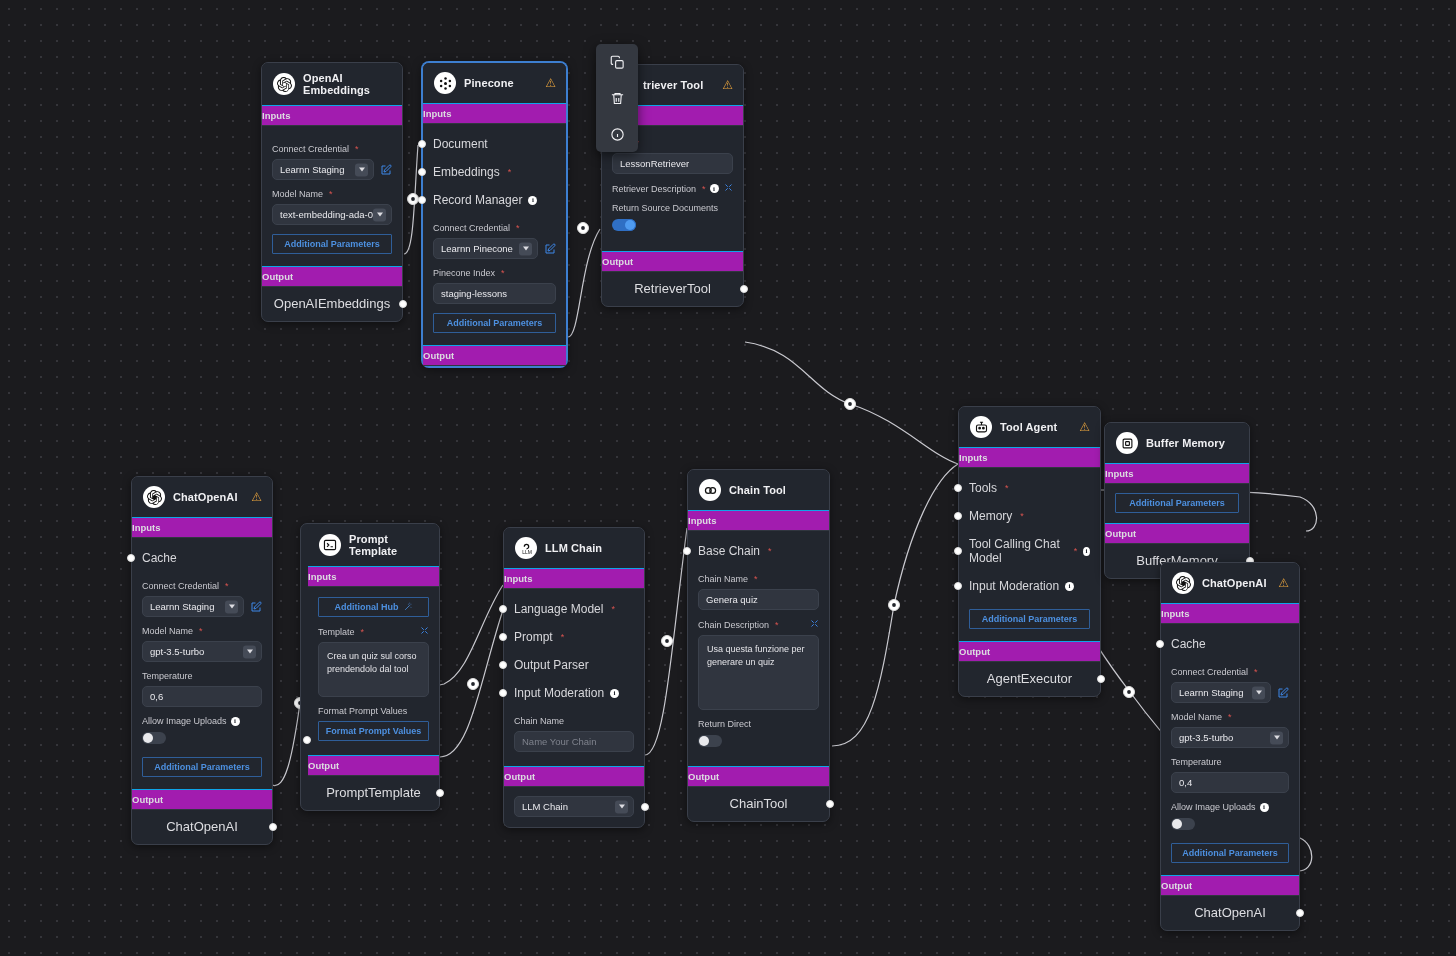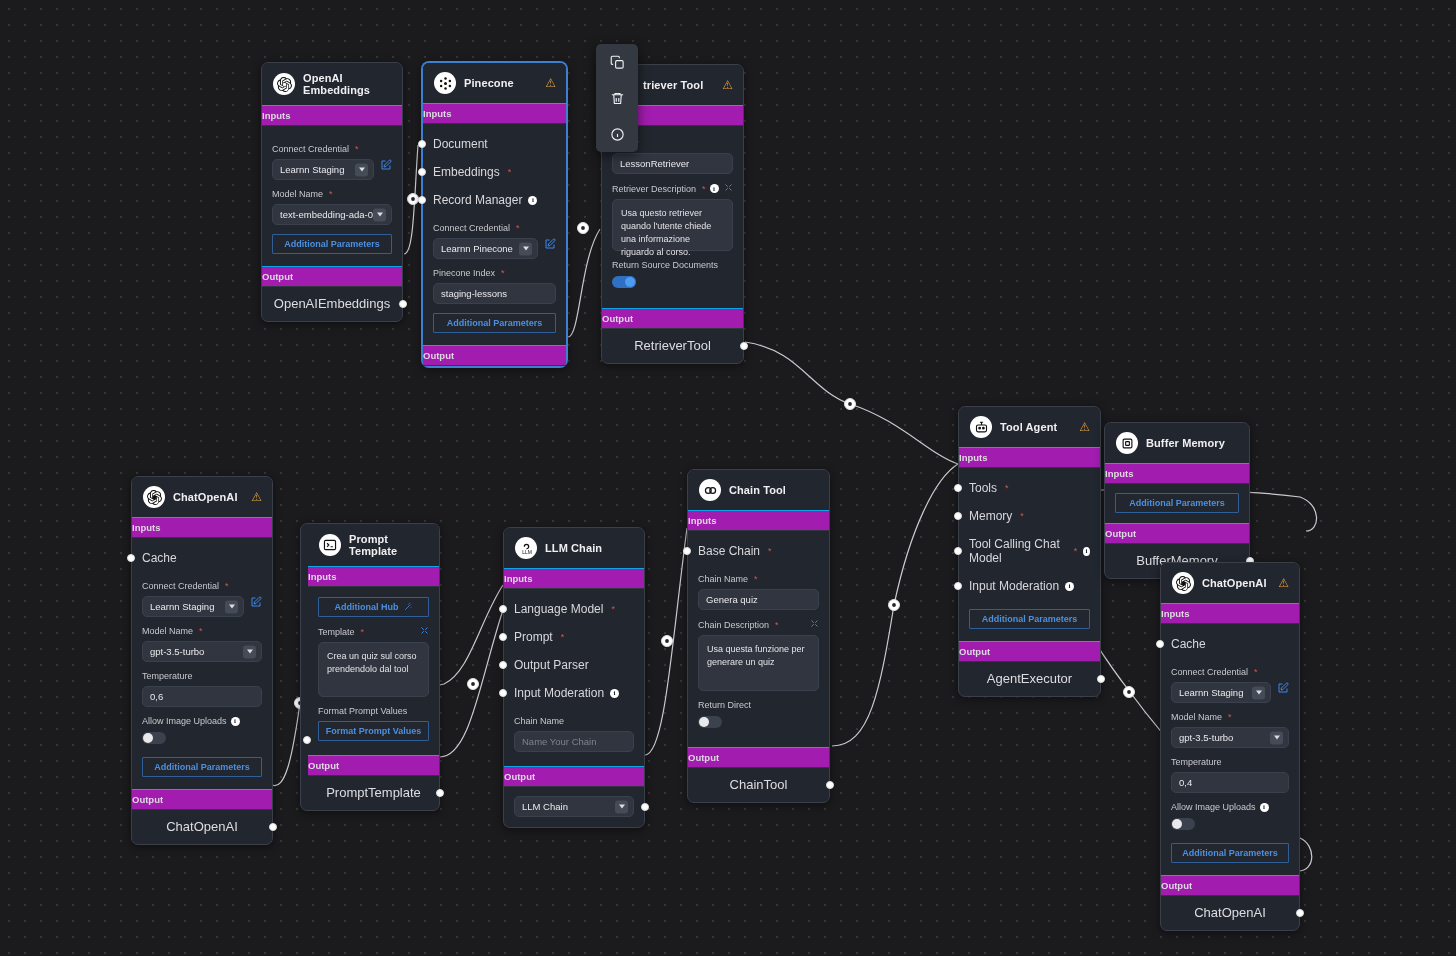--- a/index.html
+++ b/index.html
@@ -89,21 +89,21 @@
     display: flex; align-items: center; justify-content: center;
   }
   .select .caret i {
     border-left: 3.2px solid transparent; border-right: 3.2px solid transparent;
     border-top: 4px solid #dcdce1; display:block;
   }
   .textarea {
     background: #30353f; border: 1px solid #3b414c; border-radius: 5px;
     padding: 7px 8px; font-size: 9px; color: #e4e4e8; line-height: 1.45;
   }
-  .row-with-edit { display: flex; gap: 6px; }
+  .row-with-edit { display: flex; align-items: center; gap: 6px; }
   .row-with-edit .select { flex: 1; }
   .edit-icon { color: #3d87e8; flex: 0 0 auto; display: flex; }
   .pill {
     border: 1px solid #2f5e99; border-radius: 1px; height: 20px;
     display: flex; align-items: center; justify-content: center; gap: 5px;
     color: #4d90e0; font-size: 9px; font-weight: 700; background: transparent;
     margin: 9px 0 2px 0;
   }
   .toggle {
     width: 24px; height: 12px; border-radius: 7px; background: #3c424d;
@@ -317,21 +317,20 @@
         <div class="field-label">
           <span>Retriever Description</span>
             <span class="req">*</span>
           <span class="info-dot">i</span>
           <span class="expand">
             <svg width="9" height="9" viewBox="0 0 24 24" fill="none" stroke="#3d87e8" stroke-width="2.6">
                 <path d="M4 4l6 6M20 4l-6 6M4 20l6-6M20 20l-6-6"></path>
               </svg>
           </span>
         </div>
-        <div class="textarea" style="height:52px;">Usa questo retriever quando l'utente chiede una informazione riguardo al corso.</div>
       </div>
       <div class="field">
         <div class="field-label">Return Source Documents</div>
         <div class="toggle on">
             <i></i>
           </div>
       </div>
     </div>
     <div class="section" style="margin-top:6px;">Output</div>
     <div class="out-row">
@@ -551,21 +550,21 @@
       <div class="field">
         <div class="field-label">
           <span>Chain Description</span>
             <span class="req">*</span>
           <span class="expand">
             <svg width="9" height="9" viewBox="0 0 24 24" fill="none" stroke="#3d87e8" stroke-width="2.6">
                 <path d="M4 4l6 6M20 4l-6 6M4 20l6-6M20 20l-6-6"></path>
               </svg>
           </span>
         </div>
-        <div class="textarea" style="height:56px;">Usa questa funzione per generare un quiz</div>
+        <div class="textarea" style="height:75px;">Usa questa funzione per generare un quiz</div>
       </div>
       <div class="field">
         <div class="field-label">Return Direct</div>
         <div class="toggle">
             <i></i>
           </div>
       </div>
     </div>
     <div class="section" style="margin-top:5px;">Output</div>
     <div class="out-row">

